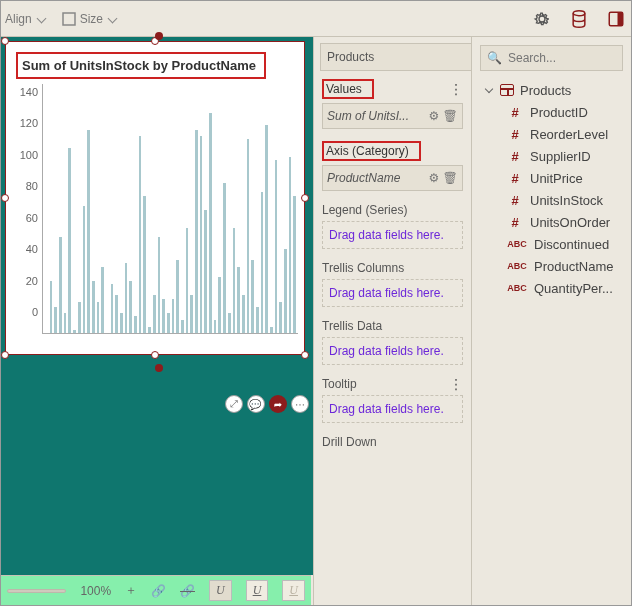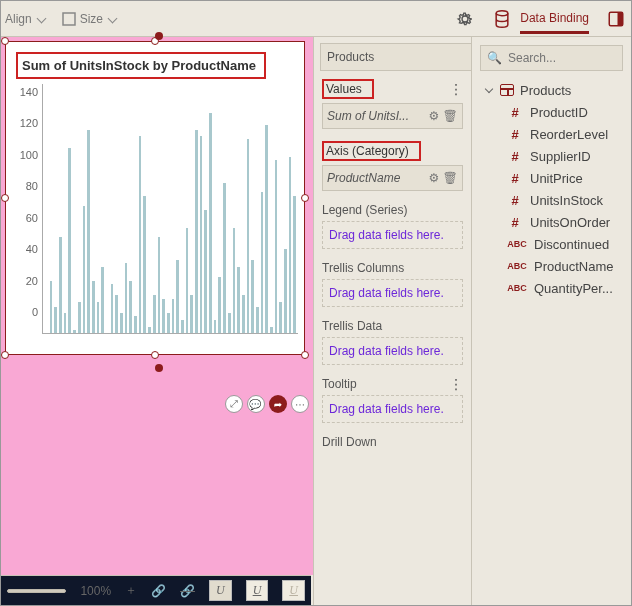--- a/index.html
+++ b/index.html
@@ -10,21 +10,21 @@
   .toolbtn { display:flex; align-items:center; gap:4px; color:#777; margin-right:16px; cursor:pointer; }
   .chev-down { width:10px; height:10px; position:relative; }
   .chev-down::before{ content:""; position:absolute; left:2px; top:1px; width:6px; height:6px; border-right:1.5px solid #888; border-bottom:1.5px solid #888; transform:rotate(45deg); }
   
   .rheadicons { position:absolute; right:6px; top:0; height:36px; display:flex; align-items:center; gap:18px; }
   .gear, .dbicon, .panelicon { color:#7b1d1d; display:flex; align-items:center; }
   .tablabel { color:#8c1c1c; font-weight:400; border-bottom:3px solid #8c1c1c; padding-bottom:6px; margin-top:6px; }
   .tabgroup { display:flex; align-items:center; gap:8px; }
 
   
-  .canvas { position:absolute; left:0; top:36px; width:312px; bottom:30px; background:#f9a8d4; }
+  .canvas { position:absolute; left:0; top:36px; width:312px; bottom:30px; background:#0f766e; }
   .selframe { position:absolute; left:4px; top:4px; width:300px; height:314px; border:1px solid #8c1c1c; background:#fff; }
   .handle { position:absolute; width:8px; height:8px; border:1px solid #8c1c1c; background:#fff; border-radius:50%; }
   .h-n  { left:50%; top:-5px; transform:translateX(-50%); }
   .h-s  { left:50%; bottom:-5px; transform:translateX(-50%); }
   .h-w  { left:-5px; top:50%; transform:translateY(-50%); }
   .h-e  { right:-5px; top:50%; transform:translateY(-50%); }
   .h-nw { left:-5px; top:-5px; }
   .h-sw { left:-5px; bottom:-5px; }
   .h-se { right:-5px; bottom:-5px; }
   .dot  { position:absolute; width:8px; height:8px; border-radius:50%; background:#8c1c1c; }
@@ -73,21 +73,21 @@
   .treerow.child { padding-left:26px; }
   .expander { width:10px; height:10px; position:relative; }
   .expander::before{ content:""; position:absolute; left:2px; top:1px; width:5px; height:5px; border-right:1.5px solid #666; border-bottom:1.5px solid #666; transform:rotate(45deg); }
   .tblicon { width:14px; height:12px; border:1.5px solid #8c1c1c; border-radius:2px; position:relative; }
   .tblicon::before{ content:""; position:absolute; left:0; right:0; top:3px; height:1.5px; background:#8c1c1c;}
   .tblicon::after{ content:""; position:absolute; top:3px; bottom:0; left:50%; width:1.5px; background:#8c1c1c;}
   .hash { color:#8c1c1c; font-weight:700; width:18px; text-align:center; }
   .abc  { color:#8c1c1c; font-size:9px; font-weight:700; width:22px; text-align:center; }
 
   
-  .footer { position:absolute; left:0; right:320px; bottom:0; height:30px; background:#0f172a; border-top:1px solid #c8c3b6; display:flex; align-items:center; padding:0 6px; gap:14px; color:#666; }
+  .footer { position:absolute; left:0; right:320px; bottom:0; height:30px; background:#86efac; border-top:1px solid #c8c3b6; display:flex; align-items:center; padding:0 6px; gap:14px; color:#666; }
   .ftrack { width:90px; height:4px; background:#cfcabd; border:1px solid #bdb8ab; border-radius:2px; }
   .fbtn { color:#666; cursor:pointer; }
   .seg-on { border:1px solid #bbb; background:#e1dcce; padding:2px 6px; font-family:Georgia, serif; font-style:italic; }
   .seg-off{ border:1px solid #bbb; background:#f0ece1; padding:2px 6px; font-family:Georgia, serif; font-style:italic; text-decoration:underline;}
   .seg-off2{ border:1px solid #bbb; background:#f0ece1; padding:2px 6px; font-family:Georgia, serif; font-style:italic; text-decoration:underline; color:#b9b2a2;}
   svg { display:block }
 </style>
 </head>
 <body>
 
@@ -109,21 +109,20 @@
       <div class="gear">
         <svg width="18" height="18" viewBox="0 0 24 24">
             <path fill="none" stroke="#555" stroke-width="1.8" d="M12 8a4 4 0 100 8 4 4 0 000-8zm9 4l-2 .5-.8 2 1 1.8-1.5 1.5-1.8-1-2 .8-.5 2h-2l-.5-2-2-.8-1.8 1L4.6 17l1-1.8-.8-2L3 12l1.8-.5.8-2-1-1.8L6.1 6l1.8 1 2-.8.5-2h2l.5 2 2 .8 1.8-1 1.5 1.5-1 1.8.8 2z"></path>
           </svg>
       </div>
       <div class="tabgroup">
         <svg width="20" height="20" viewBox="0 0 24 24">
             <ellipse cx="12" cy="5" rx="7" ry="3" fill="none" stroke="#8c1c1c" stroke-width="1.8"></ellipse>
             <path d="M5 5v7c0 1.7 3.1 3 7 3s7-1.3 7-3V5M5 12v7c0 1.7 3.1 3 7 3s7-1.3 7-3v-7" fill="none" stroke="#8c1c1c" stroke-width="1.8"></path>
           </svg>
-        <span class="tablabel">Data Binding</span>
       </div>
       <div class="panelicon">
         <svg width="18" height="18" viewBox="0 0 24 24">
             <rect x="3" y="3" width="18" height="18" rx="2" fill="none" stroke="#8c1c1c" stroke-width="2"></rect>
             <rect x="14" y="3" width="7" height="18" fill="#8c1c1c"></rect>
           </svg>
       </div>
     </div>
   </div>
 

